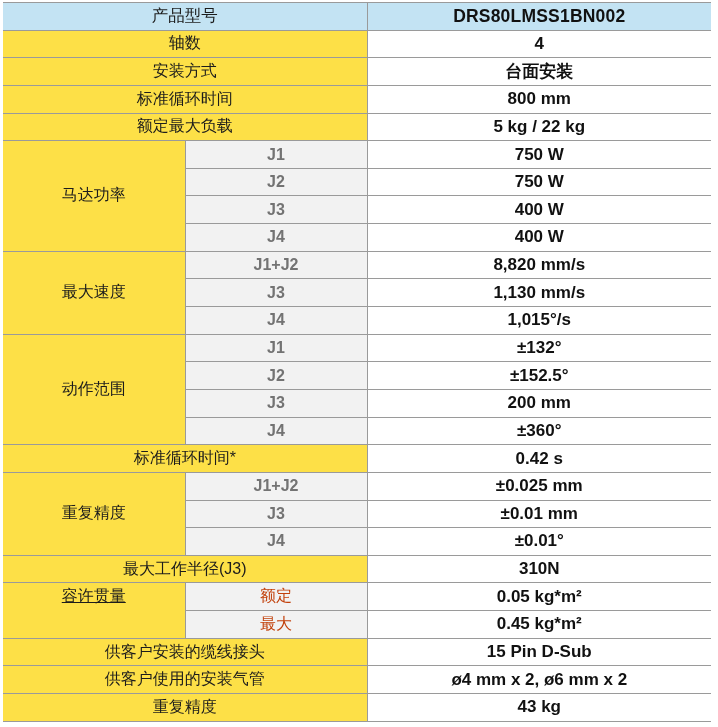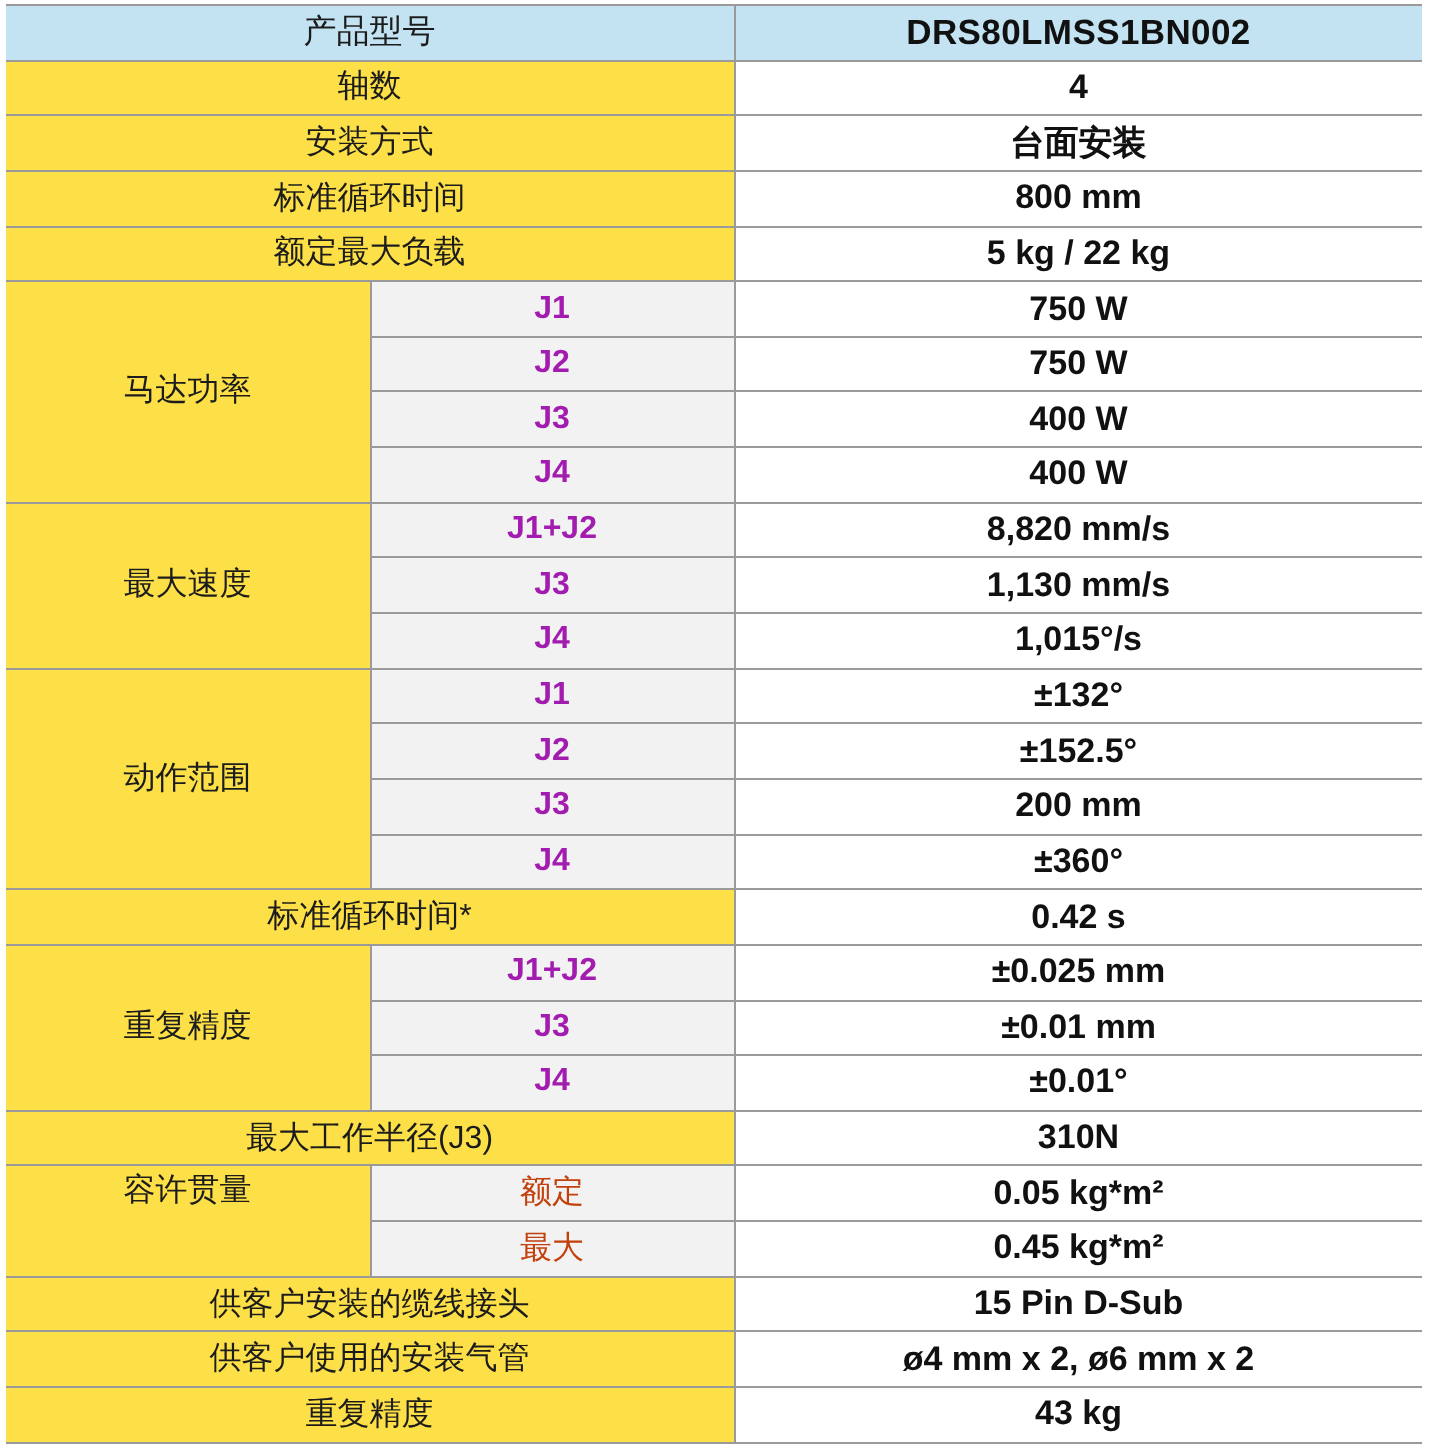--- a/index.html
+++ b/index.html
@@ -35,27 +35,28 @@
     font-size: 16px;
     font-weight: 400;
     color: #1c1c1c;
     border-left: none;
   }
   
   td.grp { font-weight: 400; }
   td.grp.top-anchored {
     vertical-align: top;
     line-height: 26px;
+    text-decoration: underline;
   }
   
   td.sub {
     background: #f2f2f2;
     font-size: 16px;
     font-weight: 700;
-    color: #a21caf;
+    color: #737373;
   }
   td.sub.cn { font-weight: 400; color: #c2410c; }
   
   td.val {
     background: #ffffff;
     font-size: 17px;
     font-weight: 700;
     color: #111111;
     border-left: 1.5px solid #555555;
     border-right: none;

